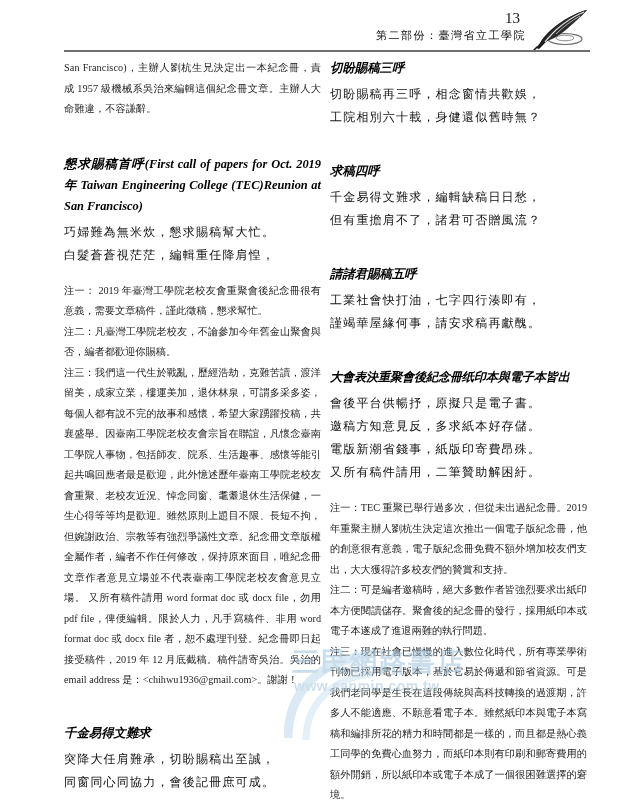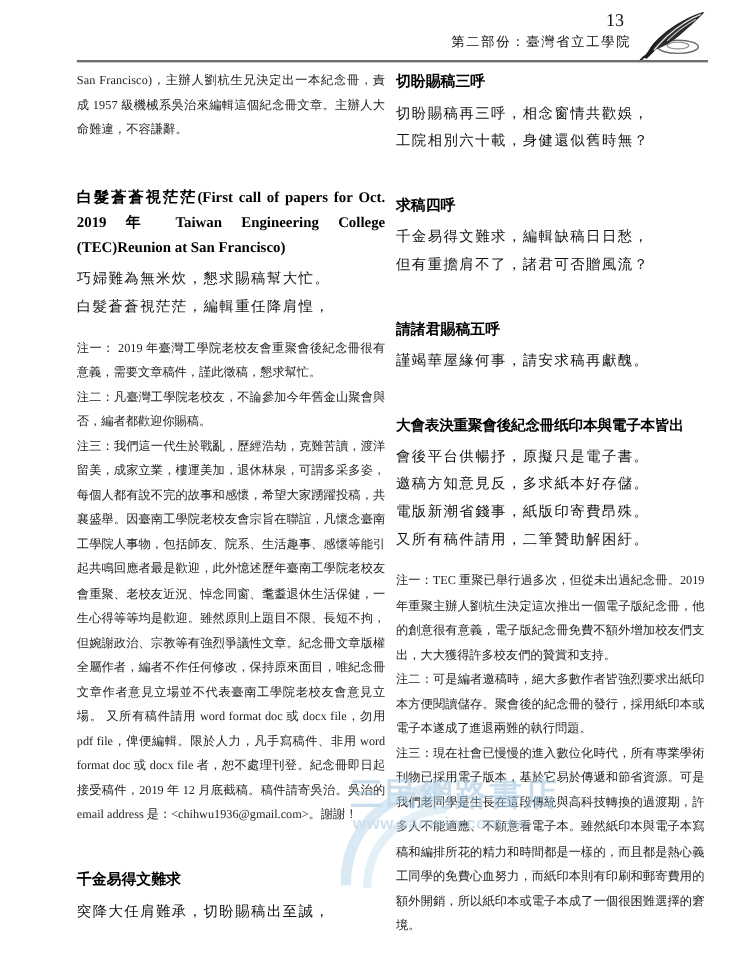--- a/index.html
+++ b/index.html
@@ -147,20 +147,21 @@
   .heading {
     font-family: "Liberation Sans", "DejaVu Sans", sans-serif;
     font-weight: 700;
     font-size: 12.6px;
     line-height: 21px;
     color: #000;
     text-align: justify;
     text-justify: inter-ideograph;
     margin: 0 0 3px 0;
     letter-spacing: 0;
+    font-style: italic;
   }
   .heading-mixed {
     text-align: justify;
     text-align-last: left;
   }
   .heading-mixed .en {
     font-family: "Liberation Serif", "DejaVu Serif", serif;
     font-weight: 700;
     font-size: 12.4px;
   }
@@ -220,40 +221,41 @@
   </div>
   <div class="header-rule"></div>
 
   <div class="columns">
 
     <div class="col col-left">
 
       <p class="para para-open">San Francisco)，主辦人劉杭生兄決定出一本紀念冊，責成 1957 級機械系吳治來編輯這個紀念冊文章。主辦人大命難違，不容謙辭。</p>
 
       <div class="heading heading-mixed">
-        <span>白髮蒼蒼視茫茫</span><span class="en">(First call of papers for Oct. 2019 年 Taiwan Engineering College (TEC)Reunion at San Francisco)</span>
+        <span>懇求賜稿首呼</span><span class="en">(First call of papers for Oct. 2019 年 Taiwan Engineering College (TEC)Reunion at San Francisco)</span>
       </div>
 
       <div class="poem">
         <span class="poem-line">巧婦難為無米炊，懇求賜稿幫大忙。</span>
         <span class="poem-line">白髮蒼蒼視茫茫，編輯重任降肩惶，</span>
       </div>
 
       <div class="notes">
         <p class="note">注一： 2019 年臺灣工學院老校友會重聚會後紀念冊很有意義，需要文章稿件，謹此徵稿，懇求幫忙。</p>
         <p class="note">注二：凡臺灣工學院老校友，不論參加今年舊金山聚會與否，編者都歡迎你賜稿。</p>
         <p class="note">注三：我們這一代生於戰亂，歷經浩劫，克難苦讀，渡洋留美，成家立業，樓運美加，退休林泉，可謂多采多姿，每個人都有說不完的故事和感懷，希望大家踴躍投稿，共襄盛舉。因臺南工學院老校友會宗旨在聯誼，凡懷念臺南工學院人事物，包括師友、院系、生活趣事、感懷等能引起共鳴回應者最是歡迎，此外憶述歷年臺南工學院老校友會重聚、老校友近況、悼念同窗、耄耋退休生活保健，一生心得等等均是歡迎。雖然原則上題目不限、長短不拘，但婉謝政治、宗教等有強烈爭議性文章。紀念冊文章版權全屬作者，編者不作任何修改，保持原來面目，唯紀念冊文章作者意見立場並不代表臺南工學院老校友會意見立場。 又所有稿件請用 word format doc 或 docx file，勿用 pdf file，俾便編輯。限於人力，凡手寫稿件、非用 word format doc 或 docx file 者，恕不處理刊登。紀念冊即日起接受稿件，2019 年 12 月底截稿。稿件請寄吳治。吳治的 email address 是：&lt;chihwu1936@gmail.com&gt;。謝謝！</p>
       </div>
 
       <div class="gap-lg"></div>
 
       <div class="heading heading-sm">千金易得文難求</div>
 
       <div class="poem">
         <span class="poem-line">突降大任肩難承，切盼賜稿出至誠，</span>
+        <span class="poem-line">同窗同心同協力，會後記冊庶可成。</span>
       </div>
 
     </div>
 
     <div class="col col-right">
 
       <div class="heading heading-sm">切盼賜稿三呼</div>
       <div class="poem">
         <span class="poem-line">切盼賜稿再三呼，相念窗情共歡娛，</span>
         <span class="poem-line">工院相別六十載，身健還似舊時無？</span>
@@ -264,20 +266,21 @@
       <div class="heading heading-sm">求稿四呼</div>
       <div class="poem">
         <span class="poem-line">千金易得文難求，編輯缺稿日日愁，</span>
         <span class="poem-line">但有重擔肩不了，諸君可否贈風流？</span>
       </div>
 
       <div class="gap-lg"></div>
 
       <div class="heading heading-sm">請諸君賜稿五呼</div>
       <div class="poem">
+        <span class="poem-line">工業社會快打油，七字四行湊即有，</span>
         <span class="poem-line">謹竭華屋緣何事，請安求稿再獻醜。</span>
       </div>
 
       <div class="gap-lg"></div>
 
       <div class="heading heading-wide">大會表決重聚會後紀念冊纸印本與電子本皆出</div>
       <div class="poem">
         <span class="poem-line">會後平台供暢抒，原擬只是電子書。</span>
         <span class="poem-line">邀稿方知意見反，多求紙本好存儲。</span>
         <span class="poem-line">電版新潮省錢事，紙版印寄費昂殊。</span>

